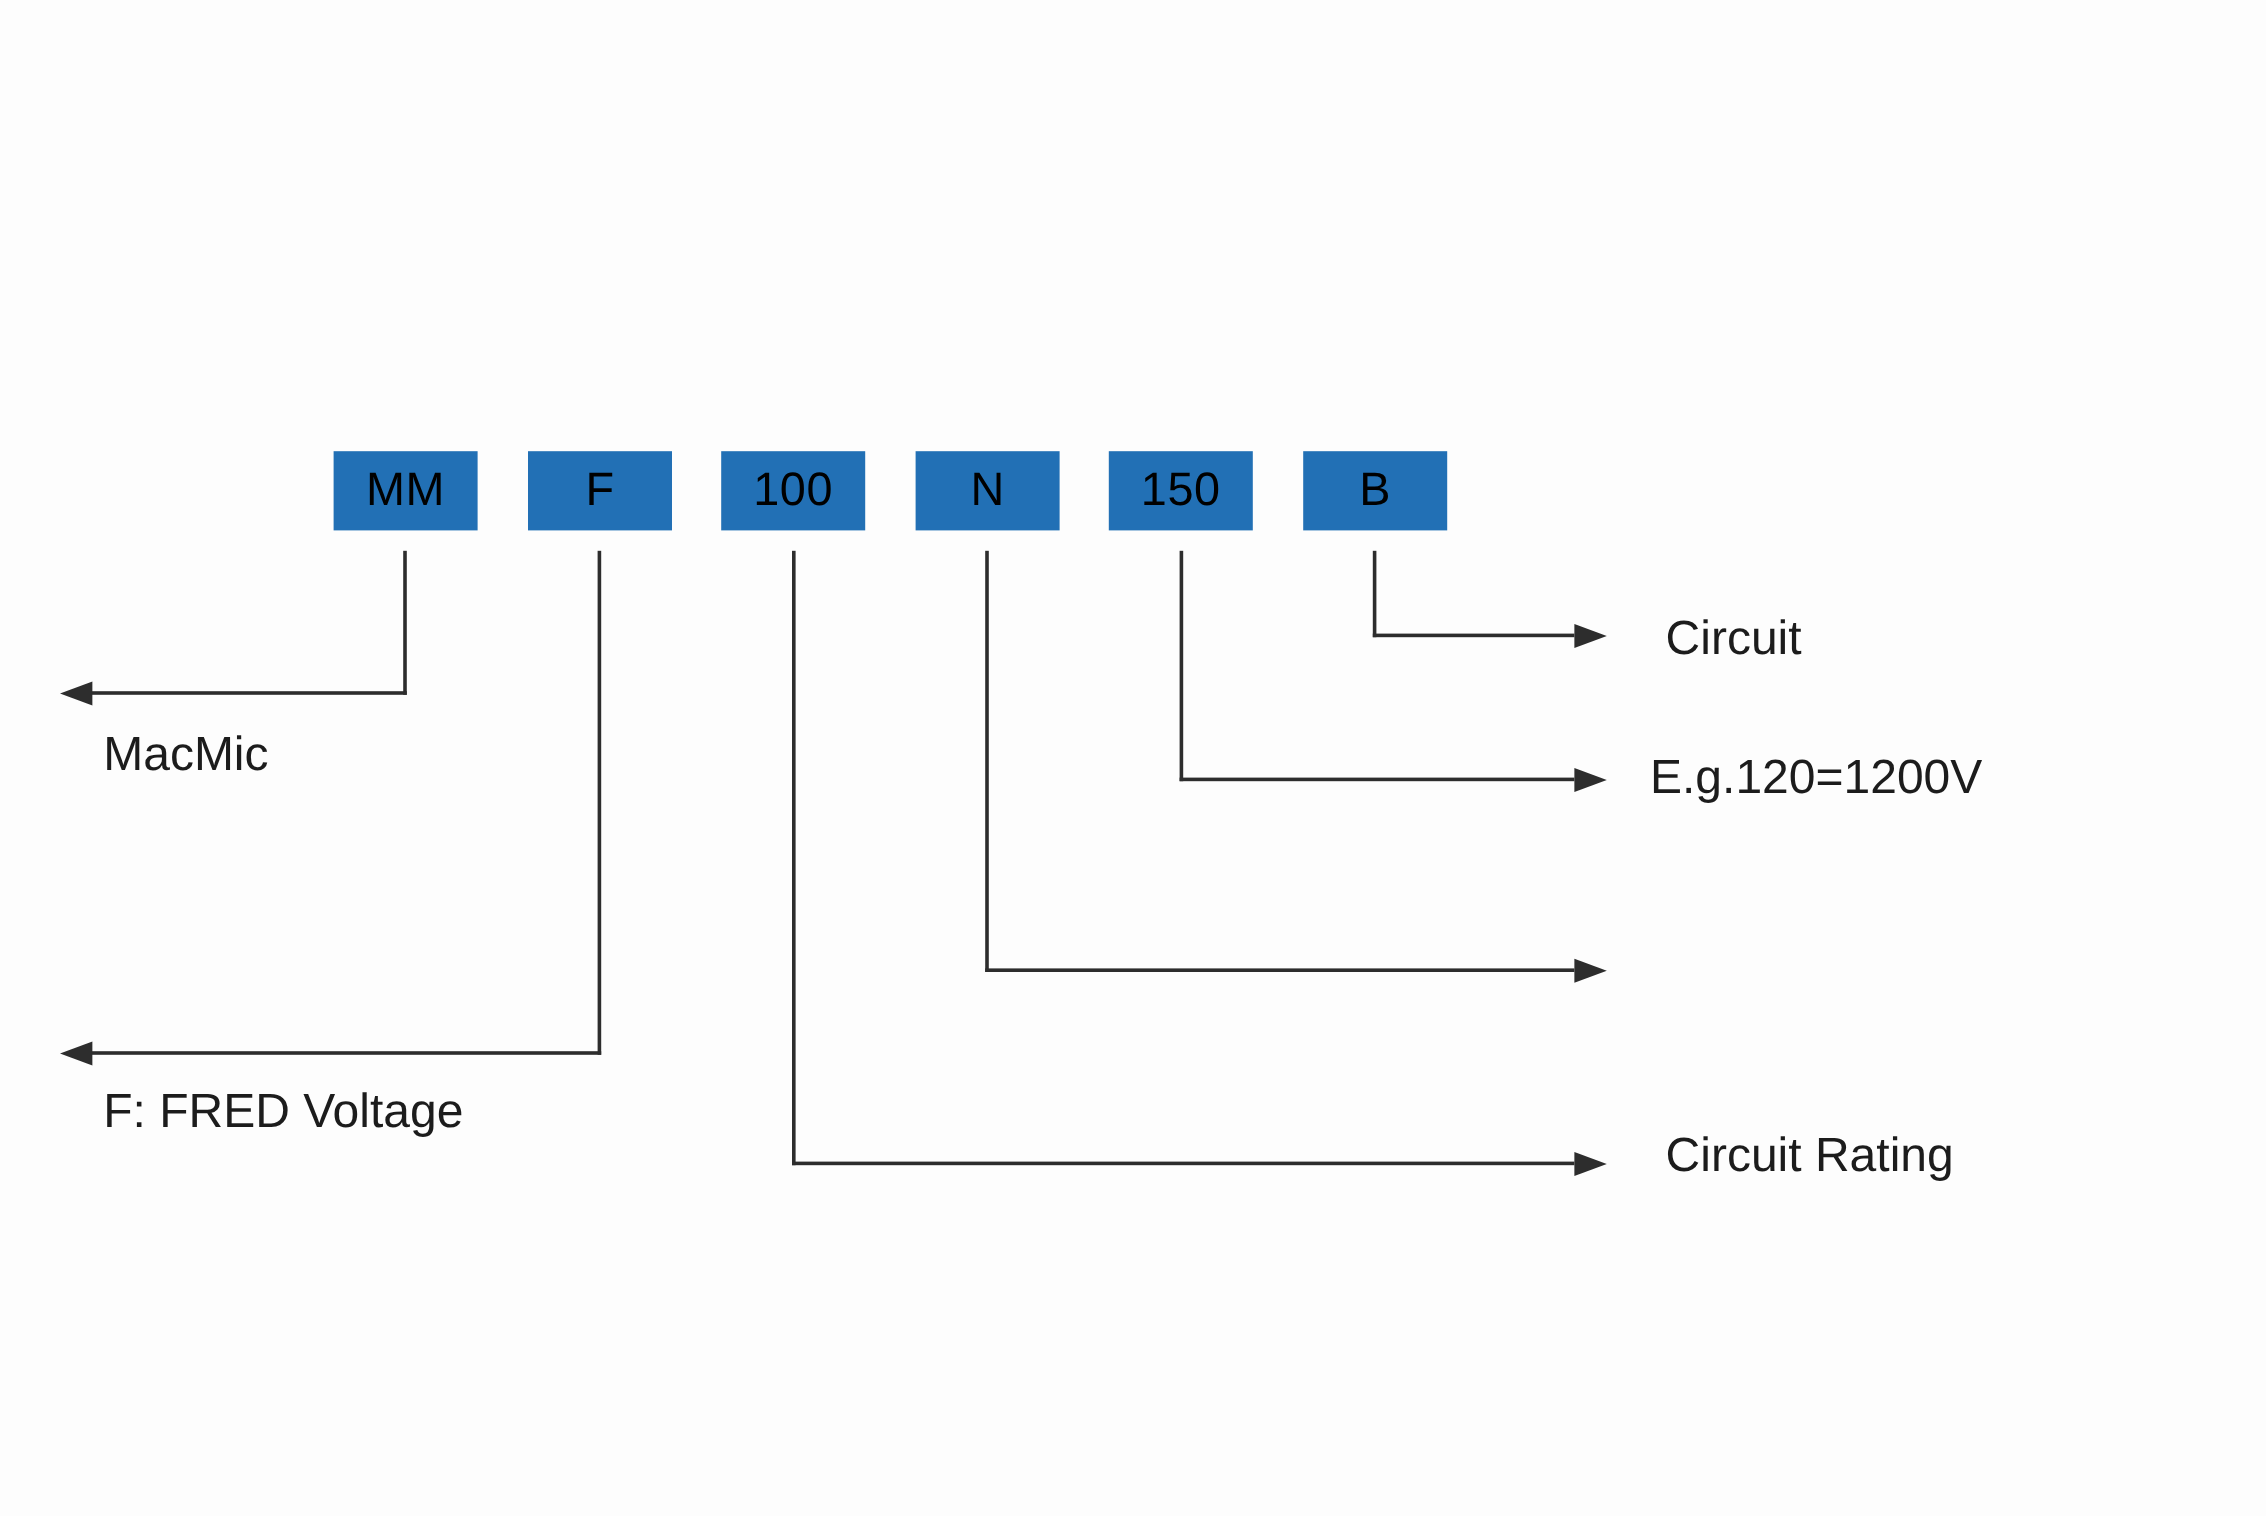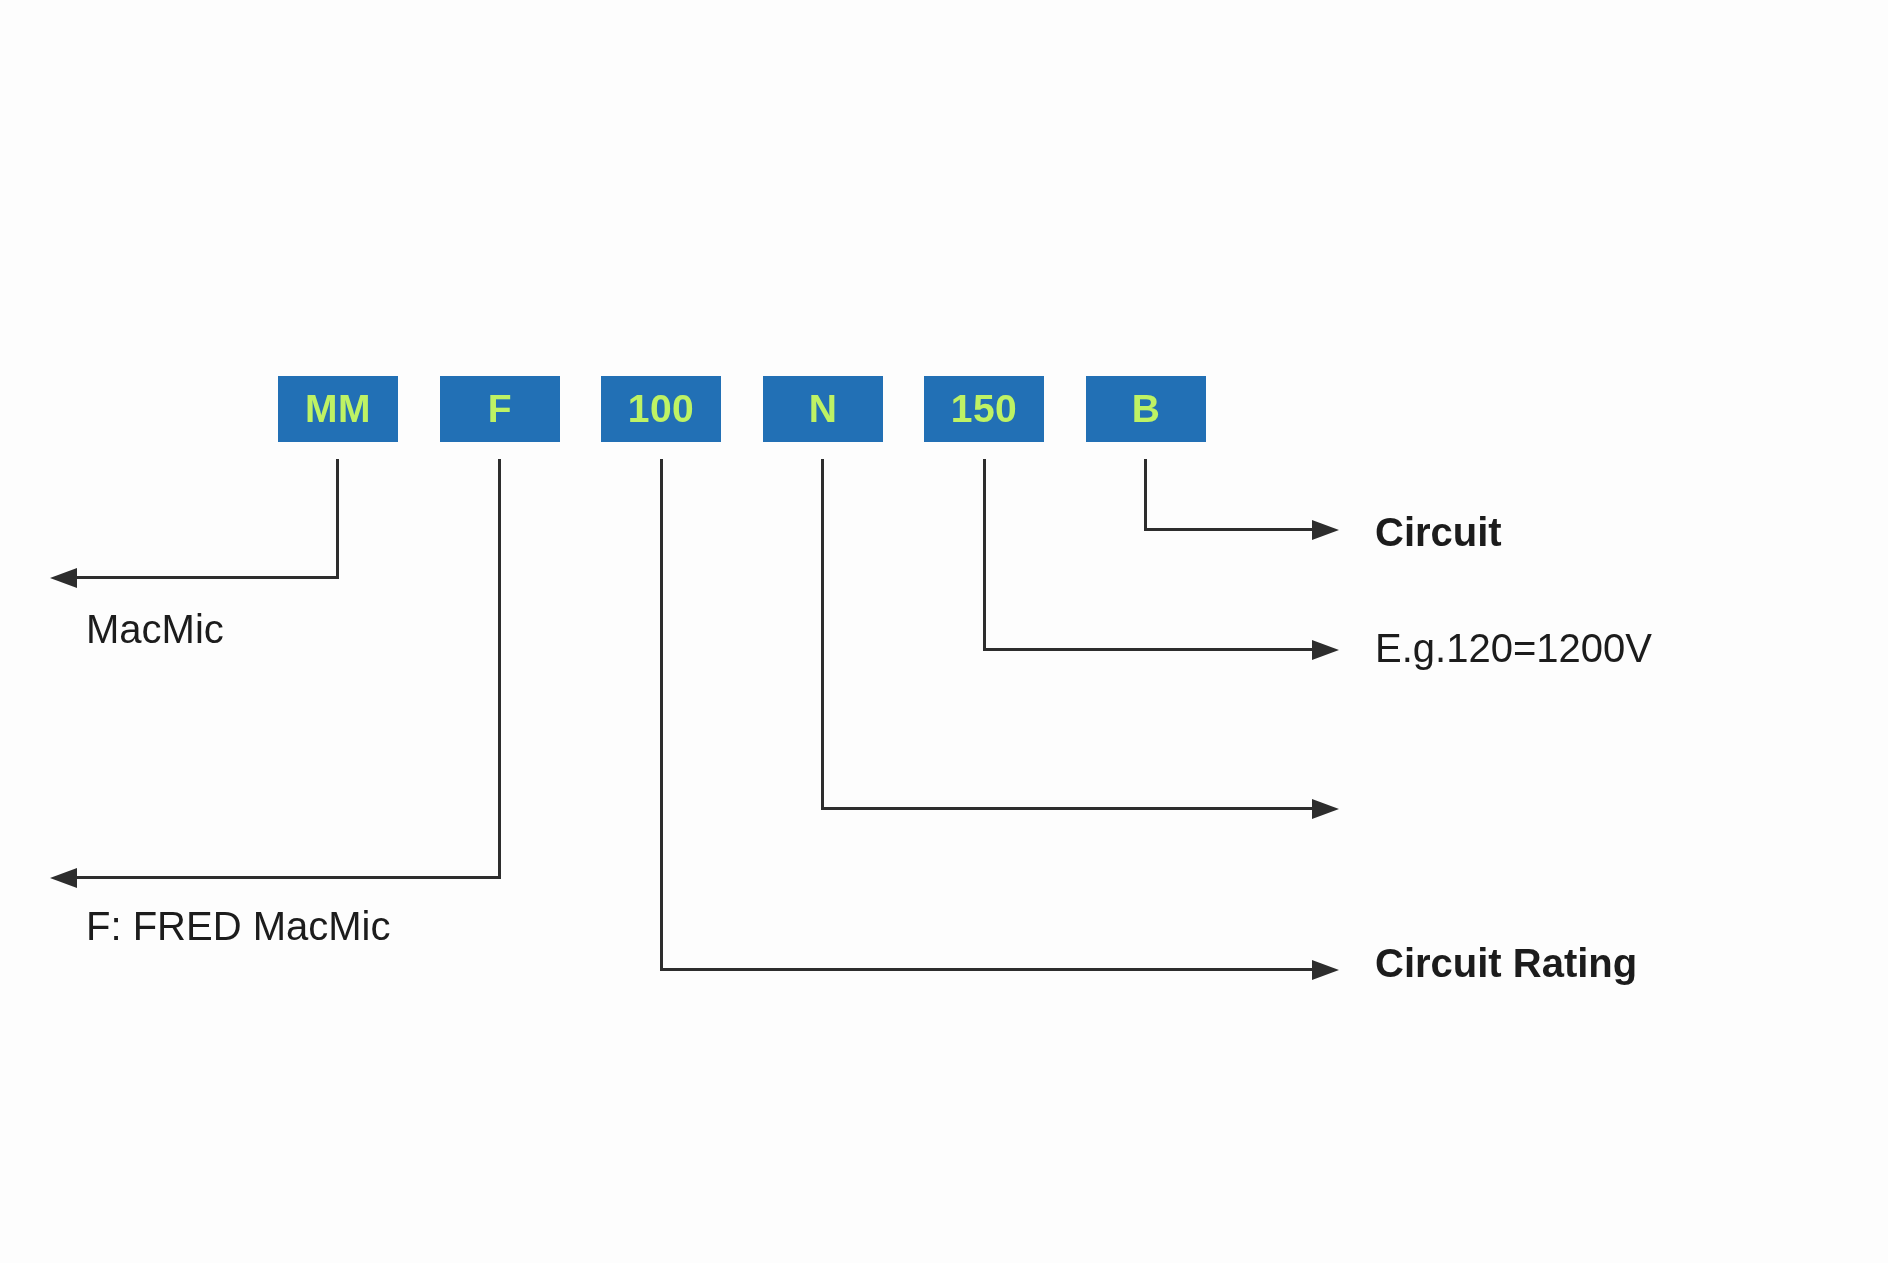--- a/index.html
+++ b/index.html
@@ -22,23 +22,23 @@
     position: absolute;
     top: 376px;
     width: 120px;
     height: 66px;
     background: #2270b5;
     display: flex;
     align-items: center;
     justify-content: center;
   }
   .pn-text {
-    color: #bef264;
+    color: #000000;
     font-size: 39px;
-    font-weight: bold;
+    font-weight: normal;
     letter-spacing: 0.5px;
   }
 
   
   .vline {
     position: absolute;
     width: 3px;
     background: #2d2d2d;
   }
   .hline {
@@ -63,21 +63,21 @@
     border-right: 27px solid #2d2d2d;
   }
 
   
   .callout {
     position: absolute;
     font-size: 40px;
     line-height: 46px;
     white-space: nowrap;
   }
-  .callout .bold { font-weight: bold; }
+  .callout .bold { font-weight: normal; margin-left: 13px; }
   .sub {
     font-size: 26px;
     vertical-align: -5px;
   }
 </style>
 </head>
 <body>
 
 <div class="canvas">
 
@@ -134,21 +134,21 @@
     <div class="vline" style="left:1144px; top:459px; height:72px"></div>
     <div class="hline" style="left:1144px; top:528px; width:168px"></div>
     <div class="arrow-right" style="left:1312px; top:520px"></div>
   </div>
 
   <div class="callout" style="left:86px; top:606px">
     <div>MacMic</div>
   </div>
 
   <div class="callout" style="left:86px; top:903px">
-    <div>F: FRED MacMic</div>
+    <div>F: FRED Voltage</div>
   </div>
 
   <div class="callout" style="left:1375px; top:509px">
     <div class="bold">Circuit</div>
   </div>
 
   <div class="callout" style="left:1375px; top:625px">
     <div>E.g.120=1200V</div>
   </div>
 

